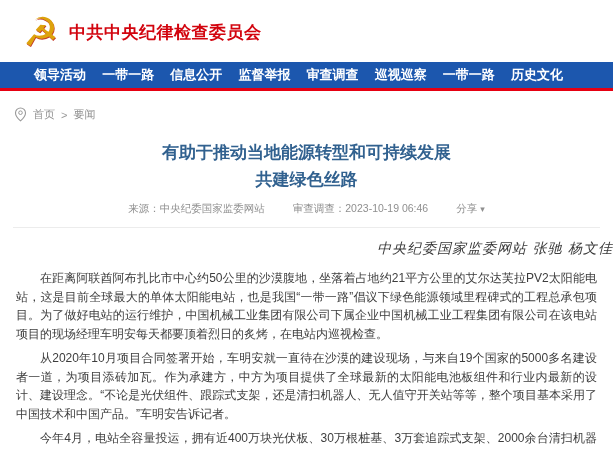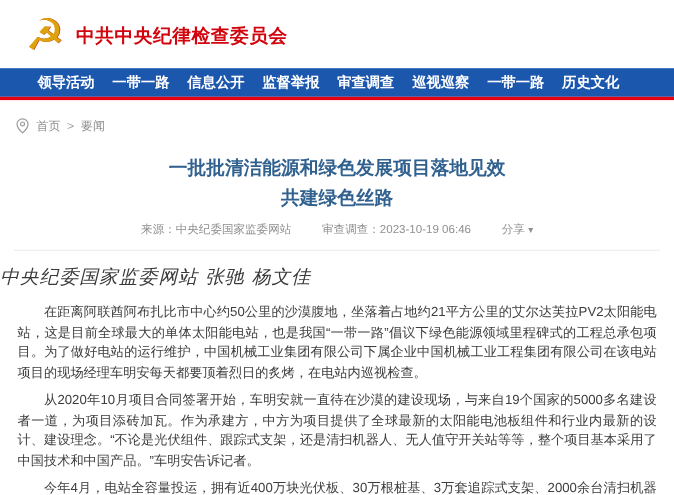--- a/index.html
+++ b/index.html
@@ -38,21 +38,21 @@
   .crumb-sep { color: #9a9a9a; }
 
   
   .title { text-align: center; color: #31618f; font-size: 17px; line-height: 27px; font-weight: bold; margin: 17px 40px 9px; }
   .title span { display: block; }
   .meta { display: flex; justify-content: center; align-items: center; gap: 28px; color: #8f8f8f; font-size: 10.5px; margin-top: 4px; }
   .meta .share { cursor: pointer; }
   .caret { font-size: 9px; margin-left: 3px; color: #8f8f8f; font-family: "DejaVu Sans", sans-serif; }
   .divider { border: none; border-top: 1px solid #ececec; margin: 11px 13px 0; }
   .byline {
-    text-align: left; margin-top: 12px; color: #3a3a3a; font-size: 17px;
+    text-align: right; margin-top: 12px; color: #3a3a3a; font-size: 14px;
     font-family: "DejaVu Serif", serif; font-style: italic; letter-spacing: 1px;
   }
 
   
   .article-body {
     margin: 11px 16px 0; color: #3d3d3d; font-size: 12px; line-height: 18.5px;
     text-align: justify;
   }
   .article-body p { margin: 0 0 6px; text-indent: 2em; }
 </style>
@@ -89,21 +89,21 @@
         <circle cx="6.5" cy="5.7" r="1.8" fill="none" stroke="#9a9a9a" stroke-width="1"></circle>
       </svg>
     </span>
     <a>首页</a>
     <span class="crumb-sep">&gt;</span>
     <a>要闻</a>
   </div>
 
   <main>
     <h1 class="title">
-      <span>一批批清洁能源和绿色发展项目落地见效</span>
+      <span>有助于推动当地能源转型和可持续发展</span>
       <span>共建绿色丝路</span>
     </h1>
 
     <div class="meta">
       <span><span>来源：</span><span>中央纪委国家监委网站</span></span>
       <span><span>审查调查：</span><span>2023-10-19 06:46</span></span>
       <span class="share"><span>分享</span><span class="caret">▾</span></span>
     </div>
 
     <hr class="divider">

